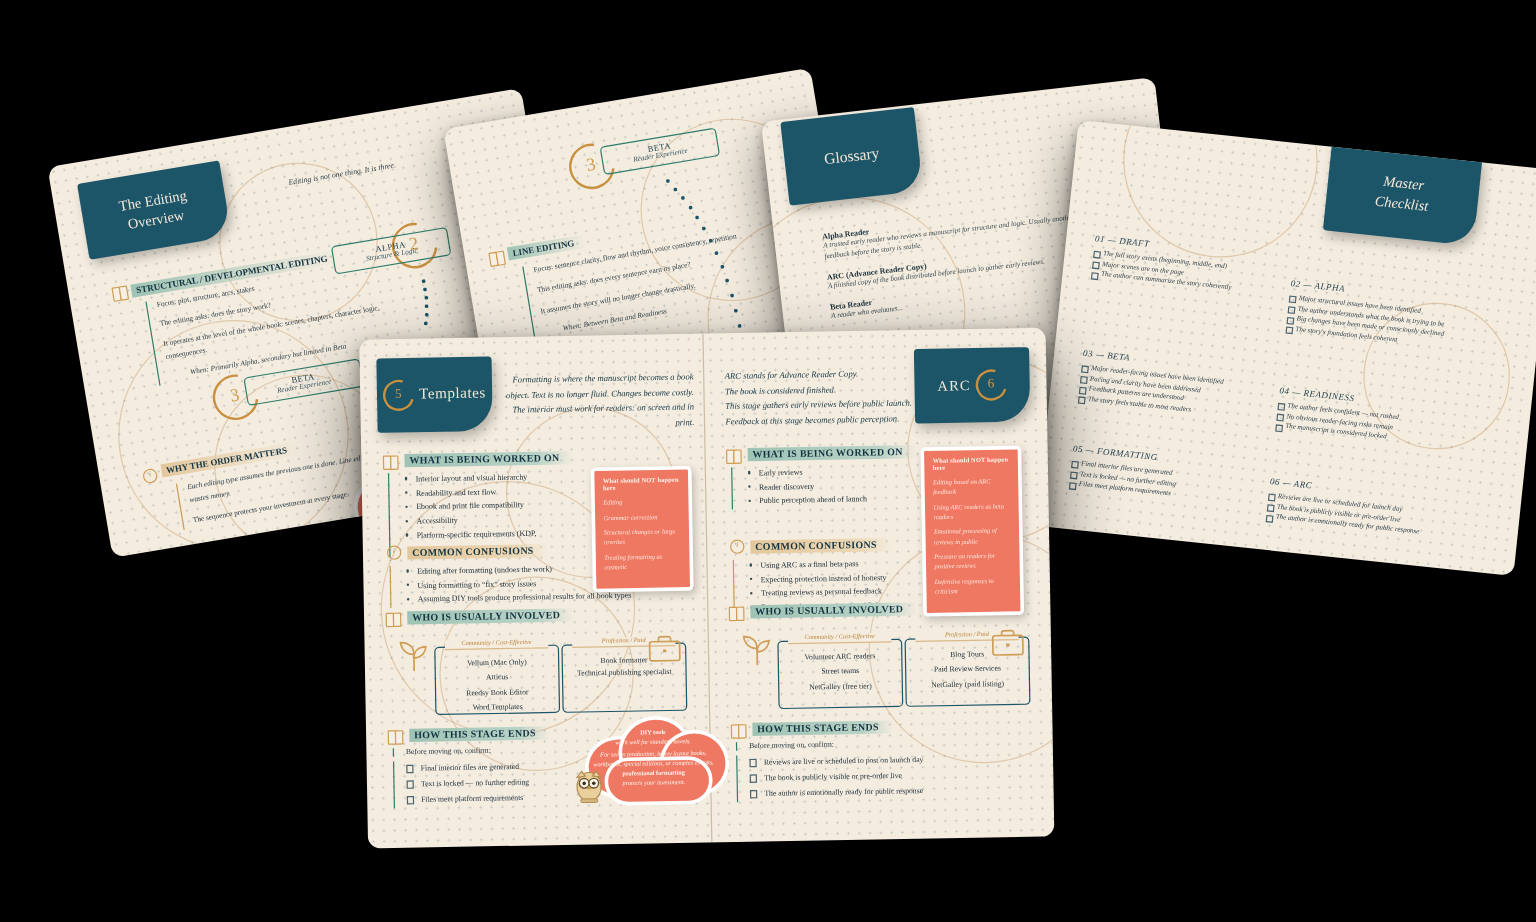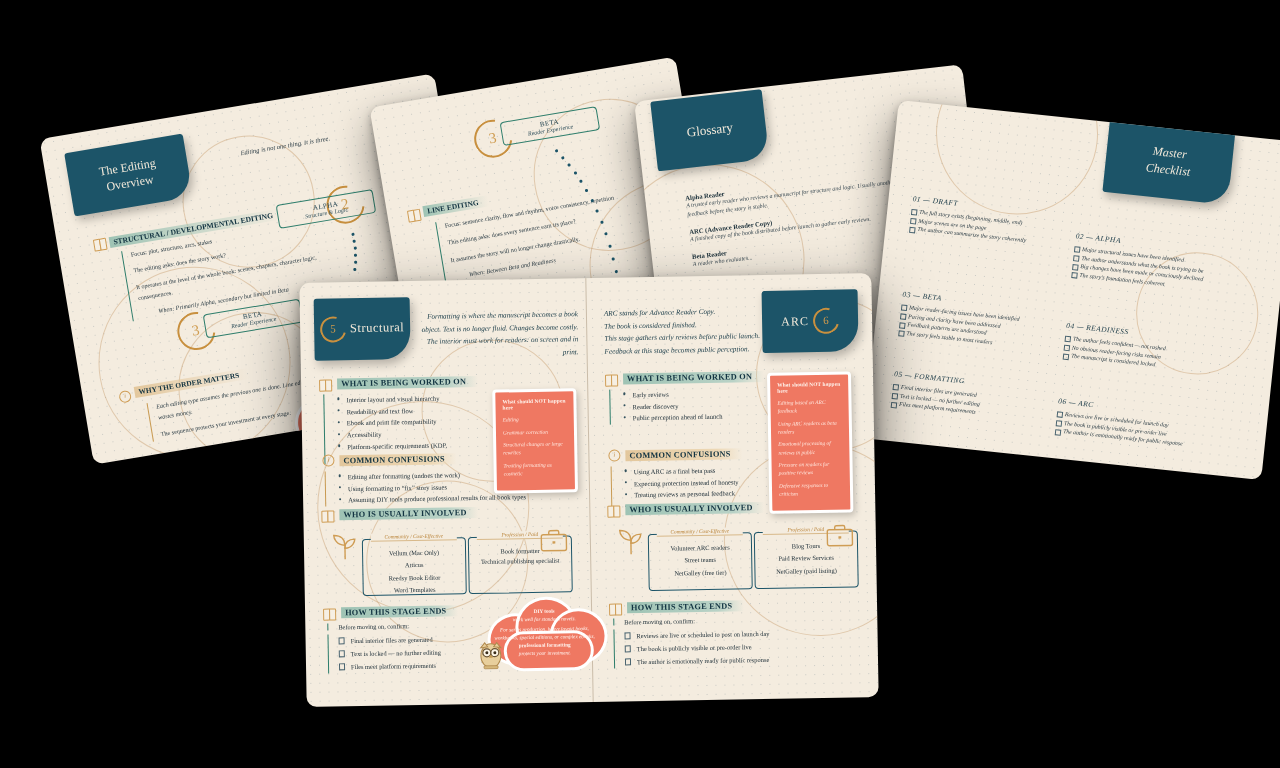--- a/index.html
+++ b/index.html
@@ -434,21 +434,21 @@
     <div class="deco" style="left:420px;top:170px;width:190px;height:190px;"></div>
     <div class="deco" style="left:455px;top:25px;width:150px;height:150px;"></div>
     <div class="fold" style="left:286px;"></div>
 
     <div class="page-col col-left">
 
       <div class="banner hd-banner" style="left:14px;top:16px;">
         <span class="ring" style="width:22px;height:22px;margin-right:4px;">
           <span style="font-size:11px;line-height:21px;text-align:center;">5</span>
         </span>
-        <span class="bt" style="font-size:12.5px;">Structural</span>
+        <span class="bt" style="font-size:12.5px;">Templates</span>
       </div>
 
       <div class="intro" style="left:118px;top:30px;width:160px;text-align:right;">Formatting is where the manuscript becomes a book object. Text is no longer fluid.  Changes become costly. The interior must work for readers: on screen and in print.</div>
 
       <div class="sec" style="top:96px;">
         <div class="sec-head" style="margin-left:18px;">
           <span class="bookicon">
               <i class="l"></i>
               <i class="r"></i>
             </span>

